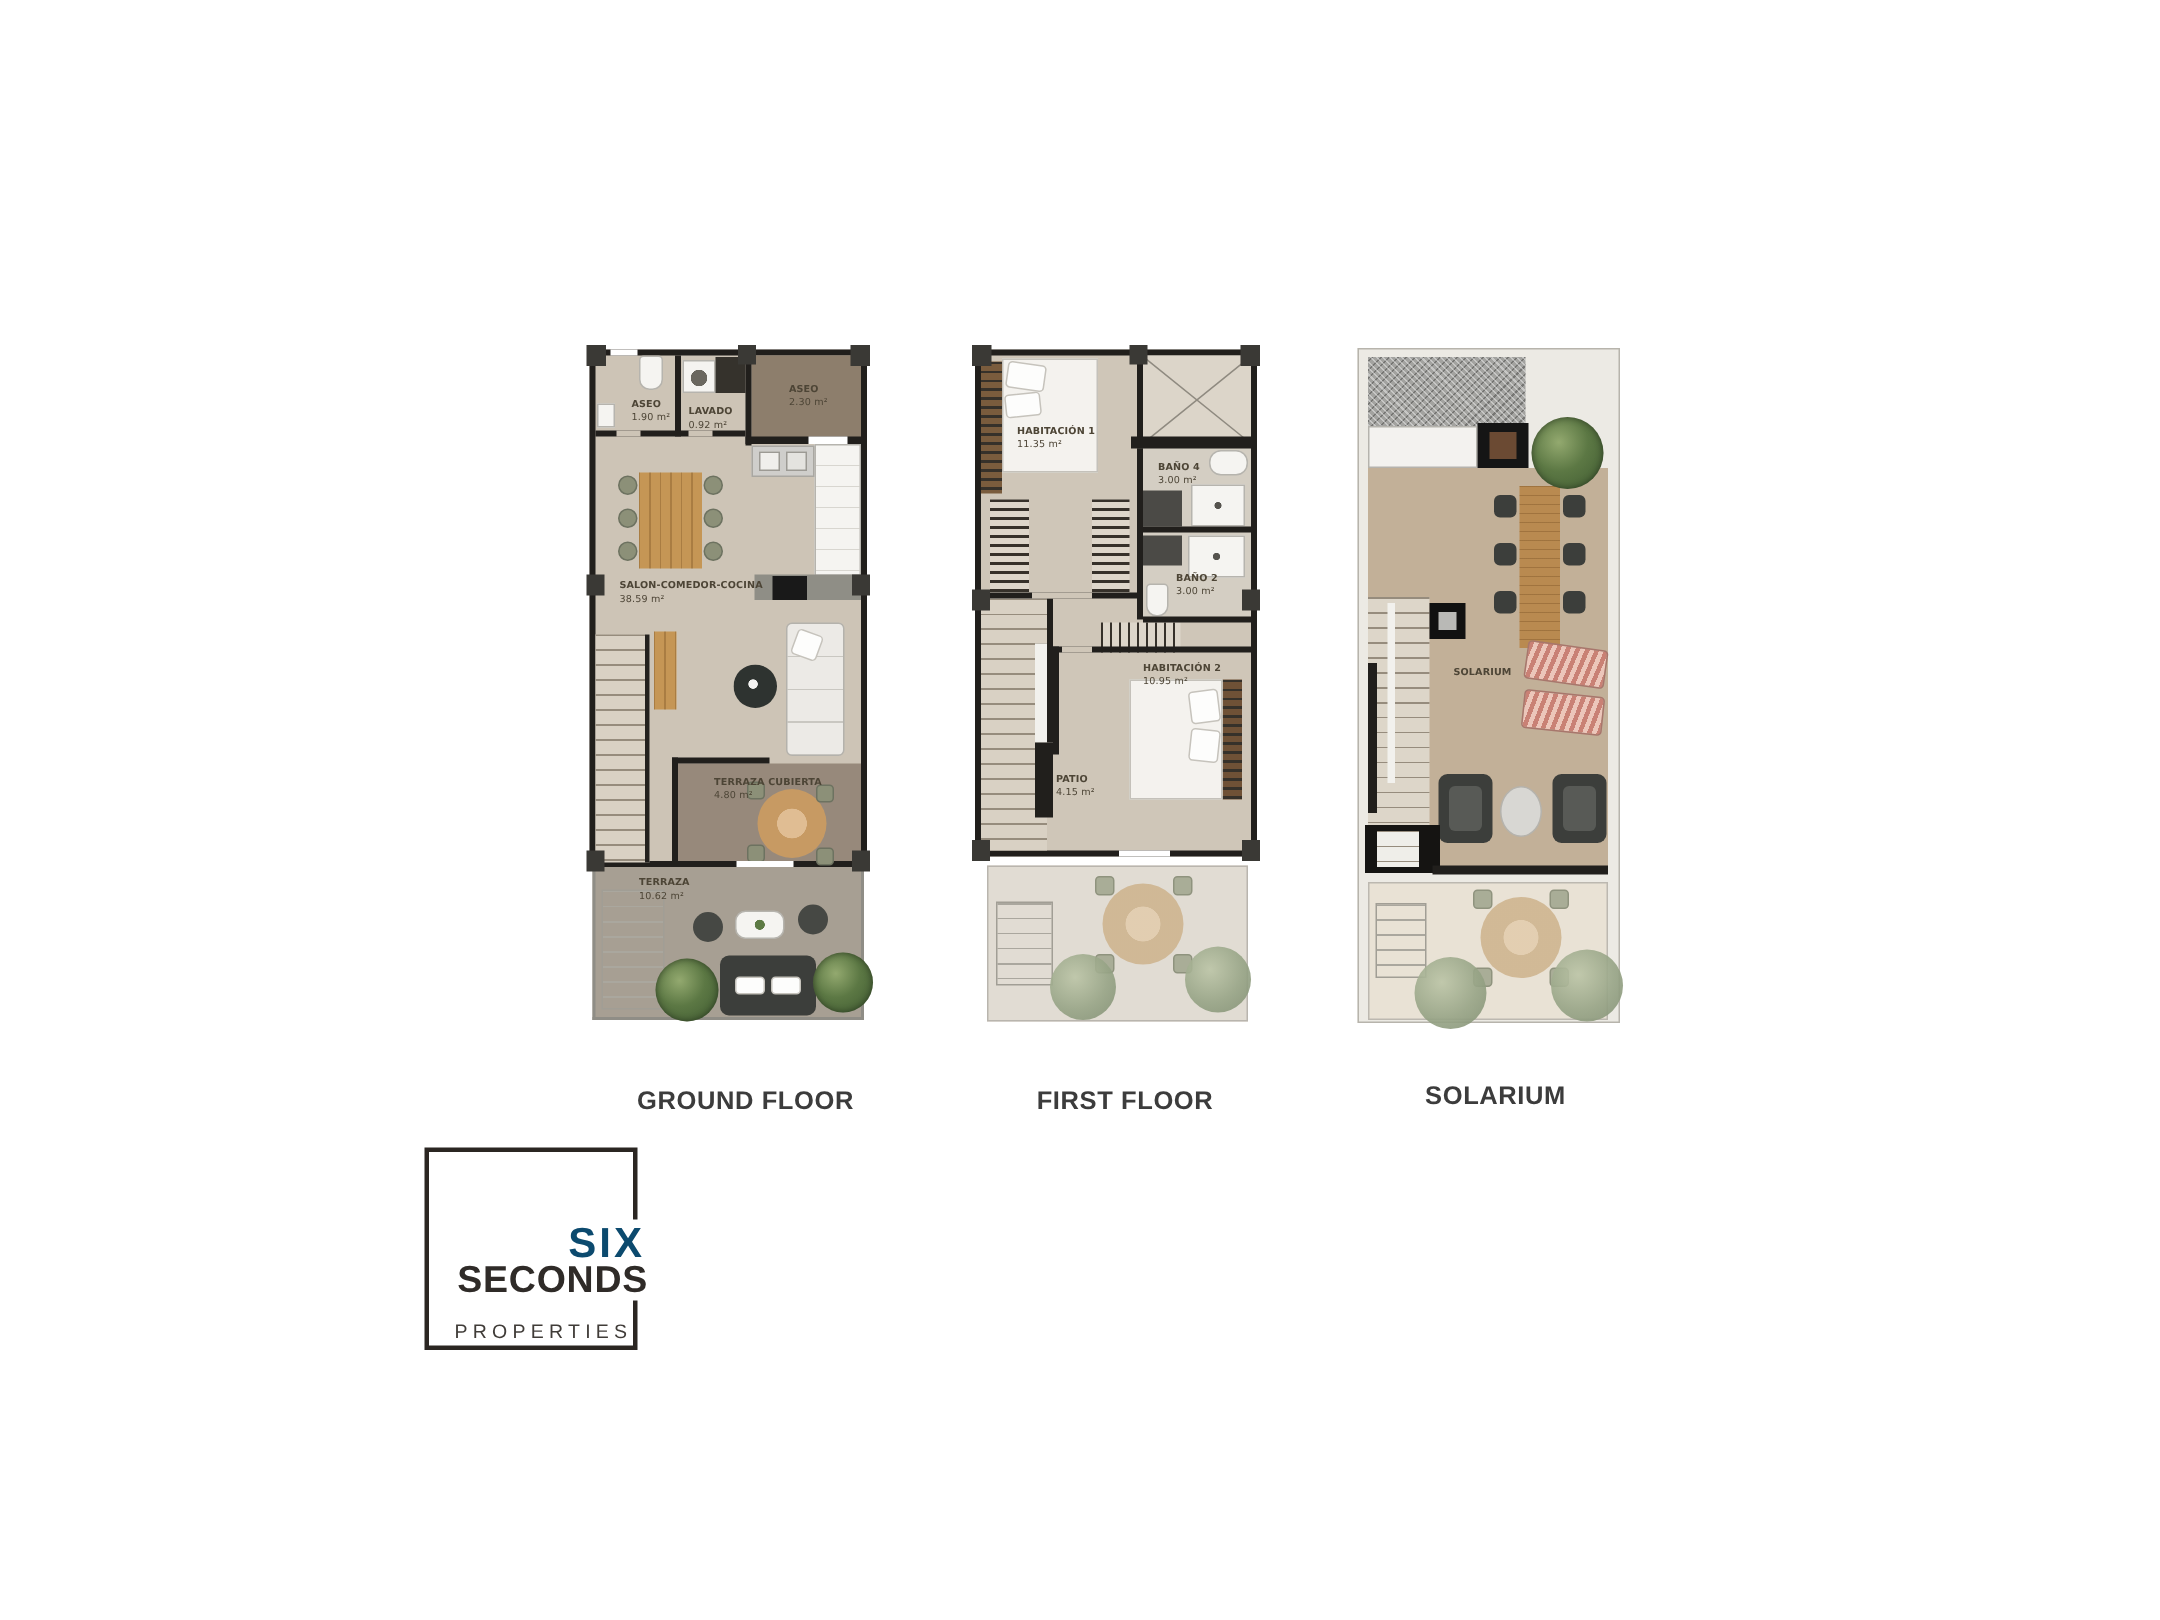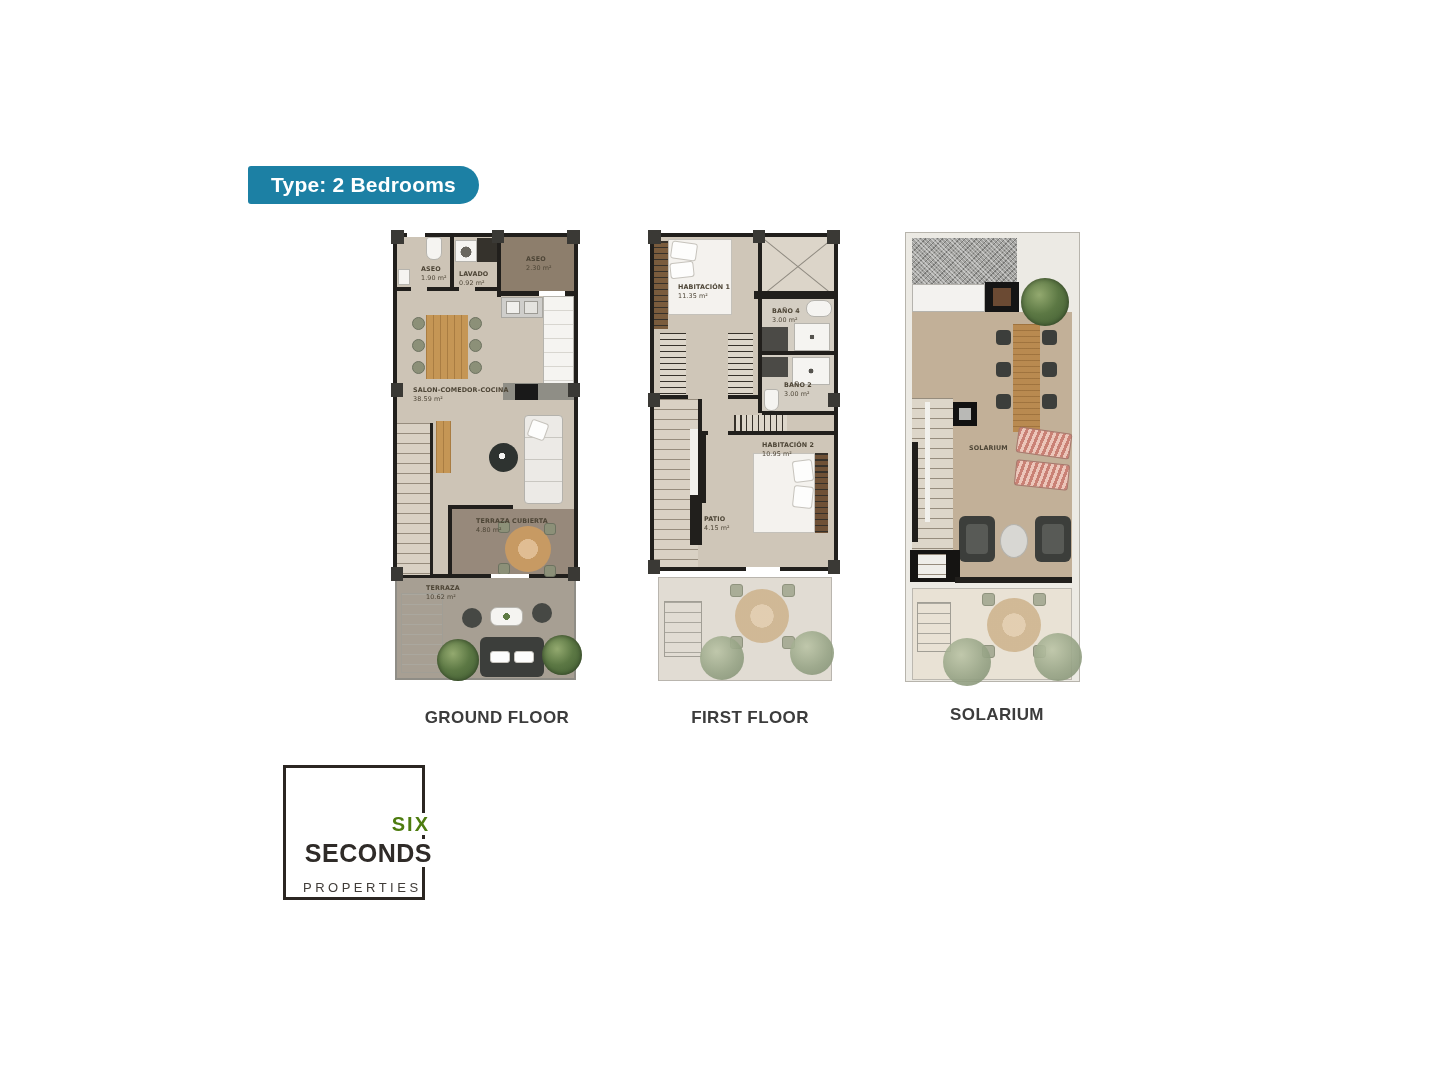--- a/index.html
+++ b/index.html
@@ -52,42 +52,39 @@
     background: radial-gradient(circle, #e0bd93 0 30%, #c79a63 31% 100%); }
   .gtable.ghost { opacity: .85; background: radial-gradient(circle, #e2cbab 0 30%, #cdb28b 31% 100%); }
   .fixture-white { position: absolute; background: #f5f4f1; border: 1px solid #b6b4ae; z-index: 31; }
   .fixture-dark { position: absolute; background: #4b4a46; z-index: 31; }
   .gravel { background-color: #a3a3a0;
     background-image: repeating-linear-gradient(45deg, rgba(255,255,255,.4) 0, rgba(255,255,255,.4) 1px, transparent 1px, transparent 3px),
     repeating-linear-gradient(-45deg, rgba(0,0,0,.28) 0, rgba(0,0,0,.28) 1px, transparent 1px, transparent 4px); }
   .xline { position: absolute; height: 1px; background: #8f8a80; transform-origin: 0 0; z-index: 10; }
 
   .plan-title { position: absolute; font-size: 17px; font-weight: 600; color: #3c3c3c;
-    letter-spacing: .4px; text-align: center; width: 210px; }
+    letter-spacing: .4px; text-align: center; width: 210px; margin-top: 16px; }
 
   
   .logo-frame { position: absolute; left: 283px; top: 765px; width: 142px; height: 135px;
     border: 3px solid #2b2622; z-index: 1; }
   .logo-word { position: absolute; z-index: 2; font-weight: bold; font-family: "Liberation Sans", sans-serif; }
   .logo-word span { background: #fff; padding: 0 3px; }
-  .logo-six { left: 283px; top: 813px; width: 150px; text-align: right; font-size: 20px;
-    letter-spacing: 2px; color: #4d7c0f; }
+  .logo-six { left: 283px; top: 813px; width: 150px; text-align: right; font-size: 28px;
+    letter-spacing: 2px; color: #0c4a6e; }
   .logo-seconds { left: 283px; top: 839px; width: 152px; text-align: right; font-size: 25px;
     letter-spacing: .5px; color: #2f2b28; }
   .logo-properties { left: 303px; top: 880px; font-size: 13px; font-weight: 400;
     letter-spacing: 3.5px; color: #403c38; z-index: 2; position: absolute; }
 </style>
 </head>
 <body>
 
 <div id="page">
 
-  <div class="type-badge">
-    <span>Type: 2 Bedrooms</span>
-  </div>
 
   <div class="plan" style="left:393px;top:233px;width:185px;height:449px">
     <div class="shell tiles" style="left:0;top:0;width:185px;height:345px;background:#cdc4b6"></div>
 
     <div class="abs" style="left:108px;top:4px;width:73px;height:56px;background:#8d7e6c;z-index:10"></div>
     <div class="wall" style="left:57px;top:4px;width:4px;height:54px"></div>
     <div class="wall" style="left:104px;top:4px;width:4px;height:60px"></div>
     <div class="wall" style="left:4px;top:54px;width:100px;height:4px"></div>
     <div class="gap-floor" style="left:18px;top:54px;width:16px;height:4px;background:#cdc4b6"></div>
     <div class="gap-floor" style="left:66px;top:54px;width:16px;height:4px;background:#cdc4b6"></div>

